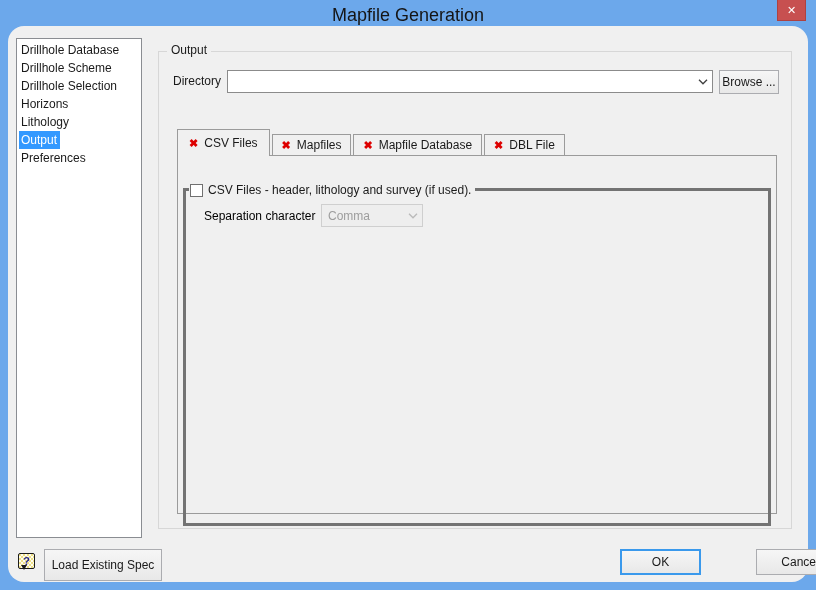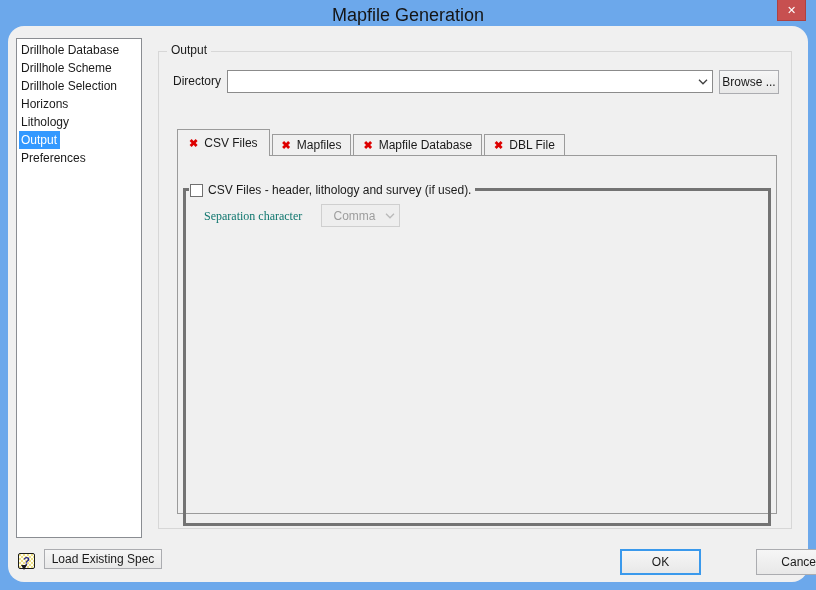--- a/index.html
+++ b/index.html
@@ -48,35 +48,35 @@
 
   .pane { position:absolute; left:18px; top:103px; width:600px; height:359px; border:1px solid #9b9b9b;
           background:#f0f0f0; z-index:1; }
 
   
   .cb-group { position:absolute; left:5px; top:32px; width:588px; height:338px; border:3px solid #737373;padding-left:9px; }
   .cb-group-label { position:absolute; top:-8px; left:3px; background:#f0f0f0; padding:0 4px 0 1px;
                     display:flex; align-items:center; gap:5px; white-space:nowrap; }
   .checkbox { width:13px; height:13px; border:1px solid #707070; background:#fff; flex:0 0 auto; }
 
-  .sep-label { position:absolute; left:18px; top:18px; color:#0f766e;font-family:Liberation Serif, serif; }
-  .combo-disabled { position:absolute; left:135px; top:13px; width:79px; height:23px;
+  .sep-label { position:absolute; left:18px; top:18px; color:#000000; }
+  .combo-disabled { position:absolute; left:135px; top:13px; width:102px; height:23px;
                     border:1px solid #cfcfcf; background:#eeeeee; color:#9d9d9d; display:flex;
-                    align-items:center;text-align:center; }
+                    align-items:center; }
   .combo-disabled .val { flex:1; padding-left:6px; }
   .combo-disabled .combo-arrow svg { opacity:.55; }
 
   
   .help-btn { position:absolute; left:10px; top:527px; width:17px; height:16px; border:1px solid #1c1c1c;
               border-radius:2px; color:#232384; font-weight:bold; font-size:11px; line-height:14px;
               text-align:center; background:conic-gradient(#fffdf2 25%, #efe187 0 50%, #fffdf2 0 75%, #efe187 0);
               background-size:4px 4px; }
   .help-btn::after { content:""; position:absolute; left:2px; bottom:-5px;
                      border:3px solid transparent; border-top:5px solid #1c1c1c; }
-  .load-btn   { position:absolute; left:36px;  top:523px; width:118px; height:20px; }
+  .load-btn   { position:absolute; left:36px;  top:523px; width:118px; height:32px; }
   .ok-btn     { position:absolute; left:612px; top:523px; width:81px;  height:26px; border:2px solid #3a99ec; }
   .cancel-btn { position:absolute; left:705px; top:523px; width:88px;  height:26px;margin-left:43px; }
 </style>
 </head>
 <body>
 
 <div class="window">
 
   <div class="titlebar">
     <div class="title">Mapfile Generation</div>

